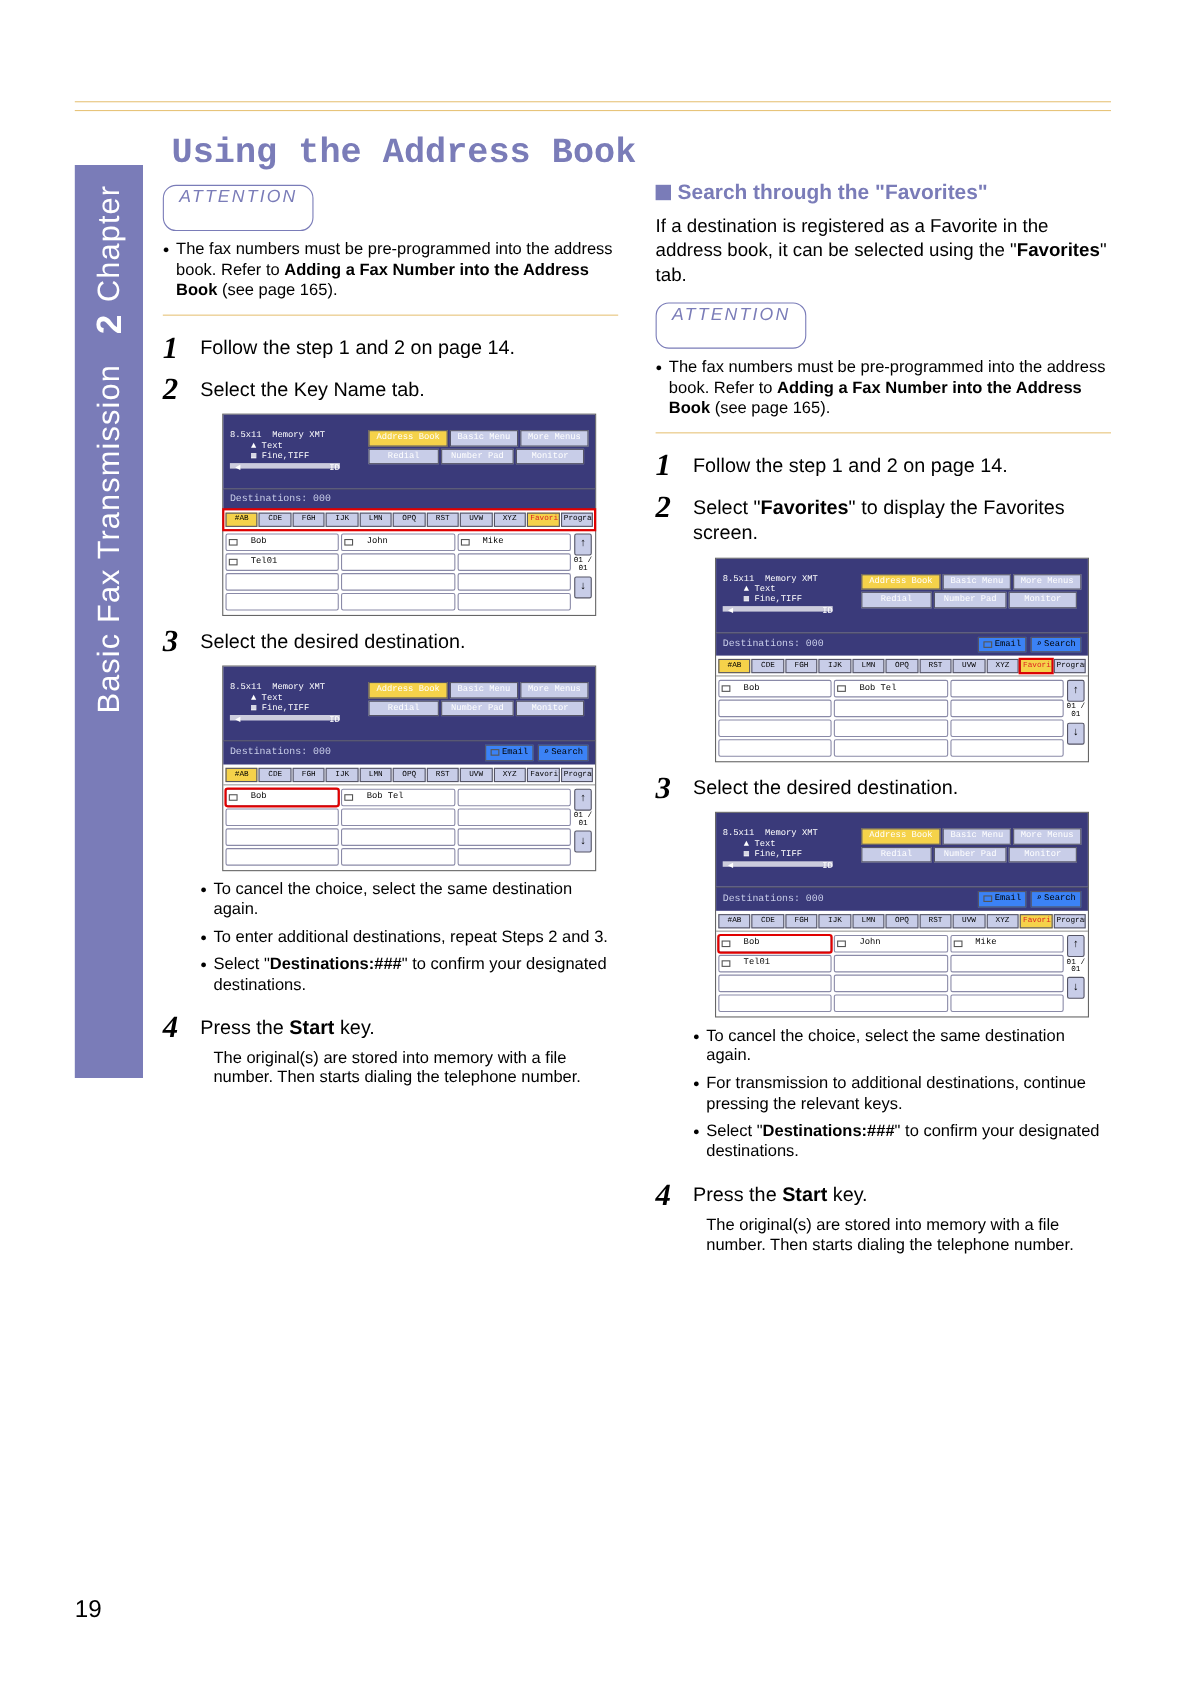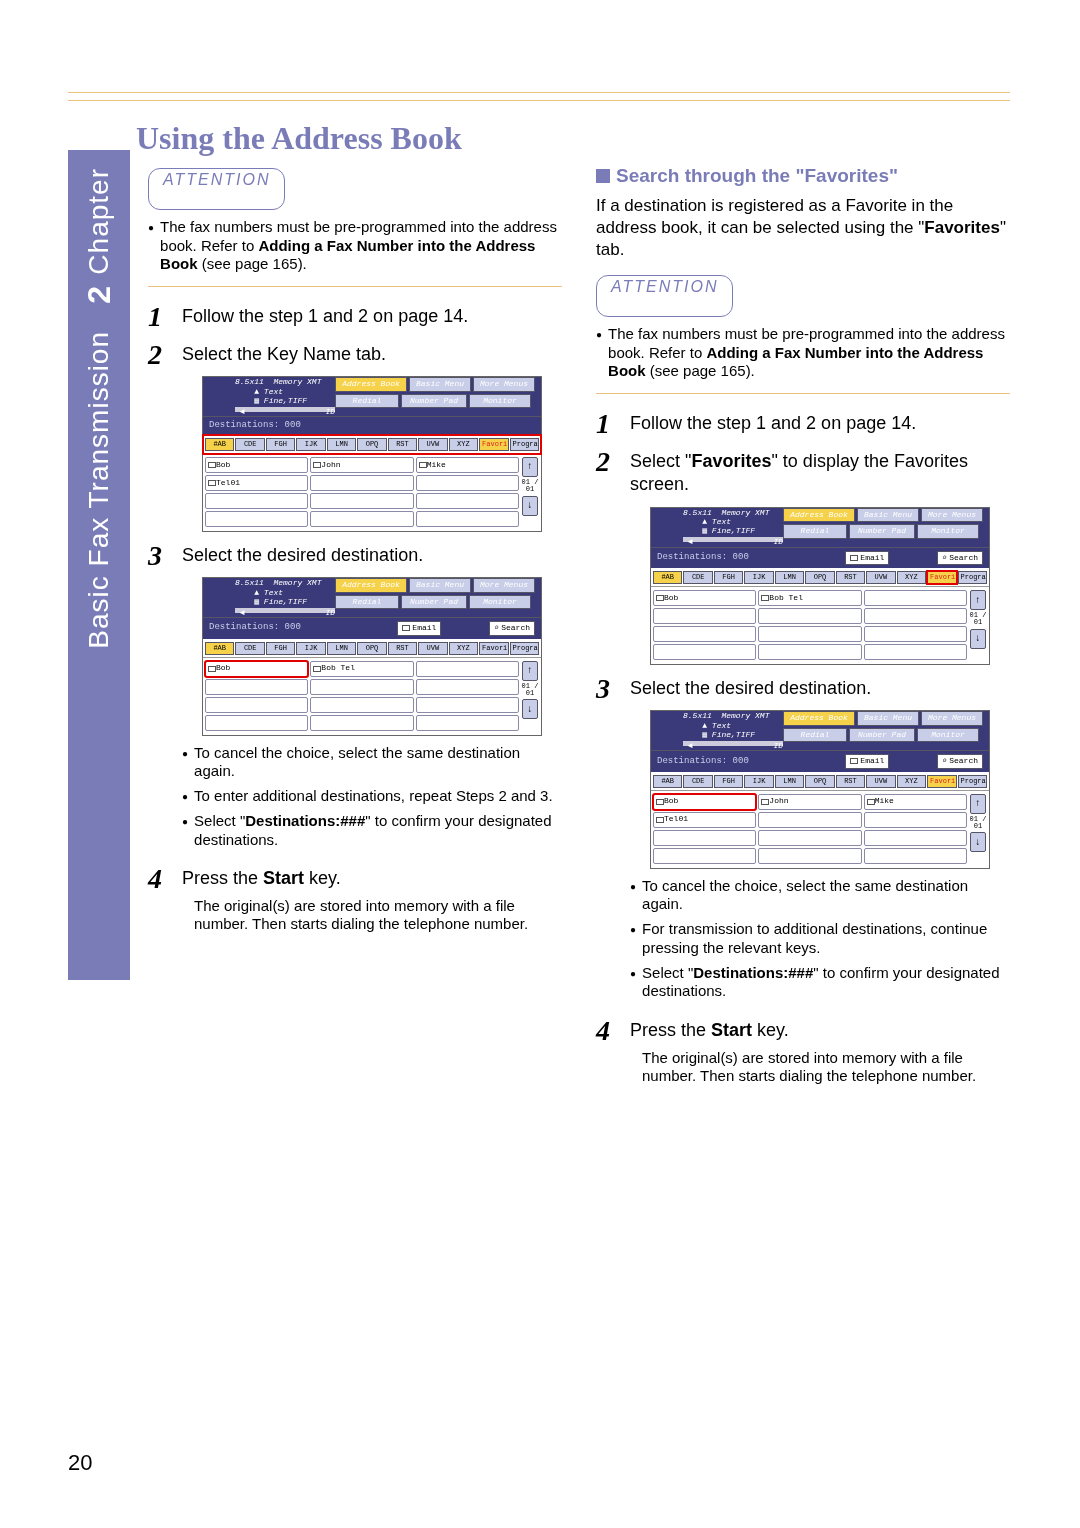--- a/index.html
+++ b/index.html
@@ -36,25 +36,25 @@
     margin-top: 10px;
     margin-bottom: 28px;
   }
   .side-tab .section-title { transform: rotate(180deg); font-size: 28px; }
   
   .page-top-rule { position: absolute; left: 68px; top: 92px; width: 942px; border-top: 1px solid #e7c47a; }
   .page-top-rule-inner { position: absolute; left: 68px; top: 100px; width: 942px; border-top: 1px solid #e7c47a; }
 
   .main-title {
     position: absolute;
-    left: 136px; top: 120px;
+    left: 156px; top: 120px;
     color: #7a7cb8;
     font-size: 32px;
     font-weight: bold;
-    font-family: Liberation Serif, serif;
+    font-family: Liberation Mono, monospace;
   }
   .columns {
     position: absolute;
     left: 148px;
     top: 164px;
     width: 862px;
     display: flex;
     gap: 34px;
   }
   .col { width: 414px; font-size: 17px; line-height: 1.3; }
@@ -92,34 +92,34 @@
 
   
   .screen {
     margin: 10px auto 0;
     width: 340px;
     border:1px solid #666;
     background:#fff;
     font-size: 9px;
     font-family: "Courier New", monospace;
   }
-  .scr-top { background:#3a3a7a; color:#fff; padding: 0 6px; display:flex; justify-content:flex-end; align-items:flex-start;font-style:italic; }
+  .scr-top { background:#3a3a7a; color:#fff; padding: 14px 6px; display:flex; justify-content:space-between; align-items:flex-start; }
   .scr-top-left { font-size:8px; line-height:1.15; }
   .scr-top-bar { height:5px; background:#ccd; margin-top:2px; position:relative; width:100px; }
   .scr-btns1 { display:flex; gap:2px; margin-bottom:2px; }
   .scr-btn { background:#c8cde8; border:1px solid #556; padding:1px 2px; font-size:8px; text-align:center; }
   .scr-btn.yellow { background:#f5d24a; }
   .scr-dest { background:#3a3a7a; color:#c8cde8; padding: 3px 6px; display:flex; justify-content:space-between; align-items:center; border-top:1px solid #556; }
-  .scr-dest-btn { background:#ffffff; color:#000; border:1px solid #556; padding:1px 4px; font-size:8px; display:flex; align-items:center; gap:2px;margin-left:44px; }
+  .scr-dest-btn { background:#3b82f6; color:#000; border:1px solid #556; padding:1px 4px; font-size:8px; display:flex; align-items:center; gap:2px; }
   .scr-tabs { display:flex; padding: 3px 2px 2px; gap:1px; border-bottom:1px solid #999; }
   .scr-tab { background:#c8cde8; border:1px solid #556; padding:1px 2px; font-size:7px; flex:1; text-align:center; white-space:nowrap; overflow:hidden; }
   .scr-tab.active { background:#f5d24a; }
   .scr-grid { padding: 3px 2px 4px; display:flex; gap:2px; }
   .scr-grid-cols { display:grid; grid-template-columns: repeat(3, 1fr); gap:2px; flex:1; }
-  .scr-cell { border:1px solid #8a8aa8; height:16px; background:#fff; border-radius:2px; display:flex; align-items:center; padding:0 2px; font-size:8px; gap:0; overflow:hidden; }
+  .scr-cell { border:1px solid #8a8aa8; height:16px; background:#fff; border-radius:2px; display:flex; align-items:center; padding:0 2px; font-size:8px; gap:12px; overflow:hidden; }
   .scr-side { width:18px; display:flex; flex-direction:column; gap:2px; align-items:center; }
   .scr-arrow { width:16px; height:20px; border:1px solid #556; background:#c8cde8; display:flex; align-items:center; justify-content:center; font-size:10px; border-radius:2px; }
   .scr-pag { font-size:7px; text-align:center; line-height:1.05; }
   .hl-red { outline: 2px solid #e00000; outline-offset: -1px; }
   .icon-sq { width:8px; height:6px; border:1px solid #555; display:inline-block; }
 </style>
 </head>
 <body>
 
 <div class="page-top-rule"></div>
@@ -531,13 +531,13 @@
         <div class="step-num">4</div>
         <div class="step-body">
           <span>Press the </span><b>Start</b><span> key.</span>
           <div class="sub-note">The original(s) are stored into memory with a file number. Then starts dialing the telephone number.</div>
         </div>
       </div>
     </div>
   </div>
 </div>
 
-<div class="page-number">20</div>
+<div class="page-number">19</div>
 
 </body></html>

